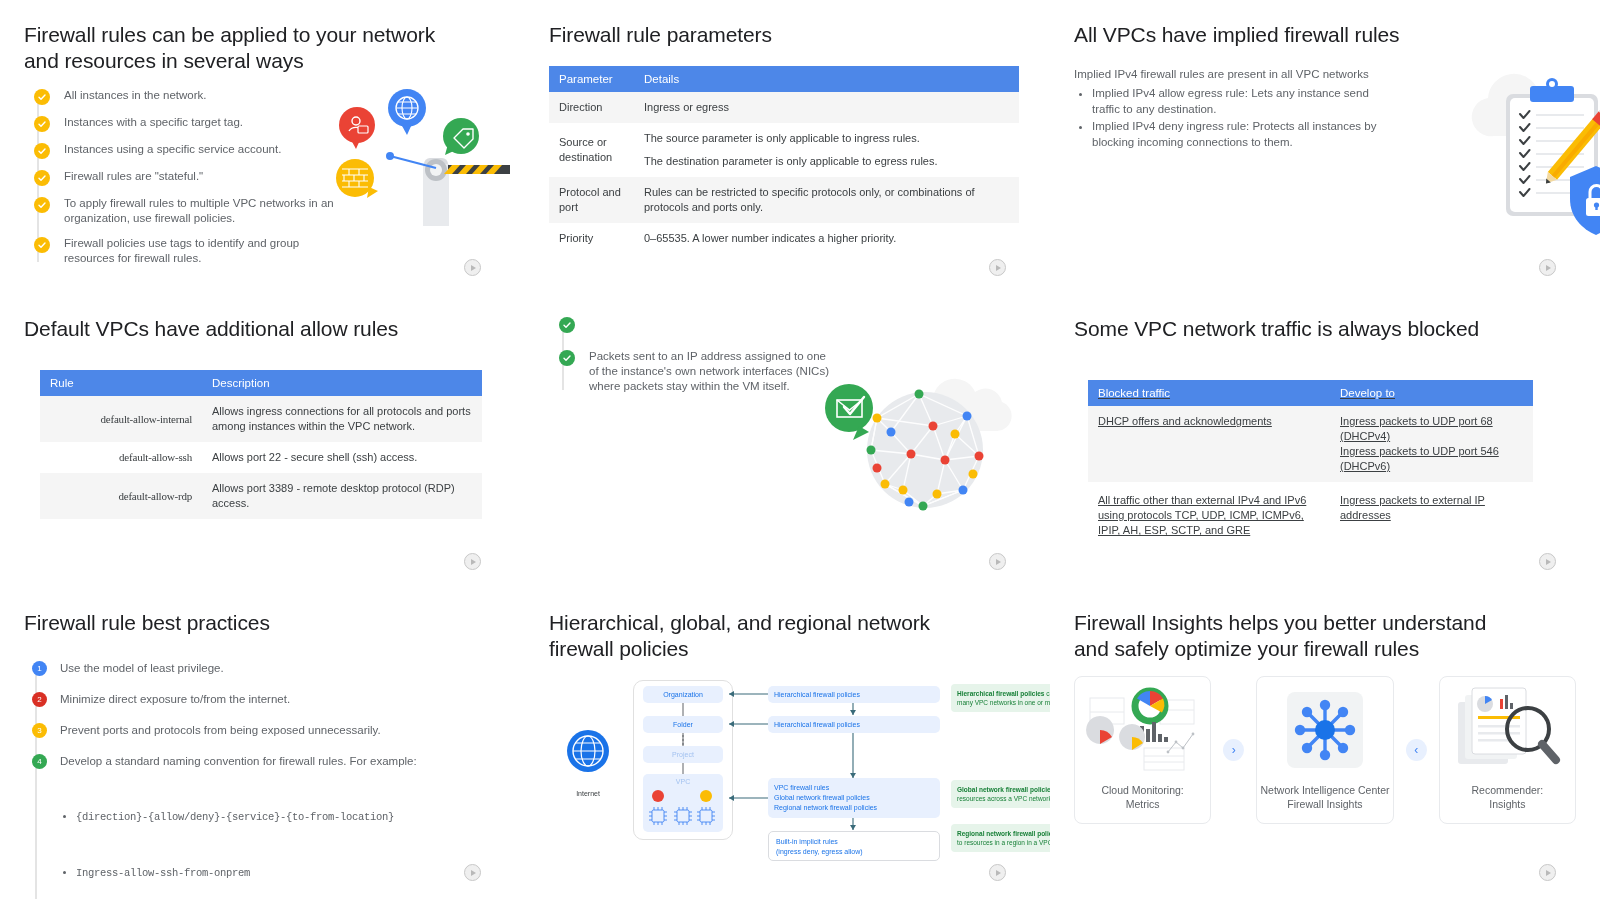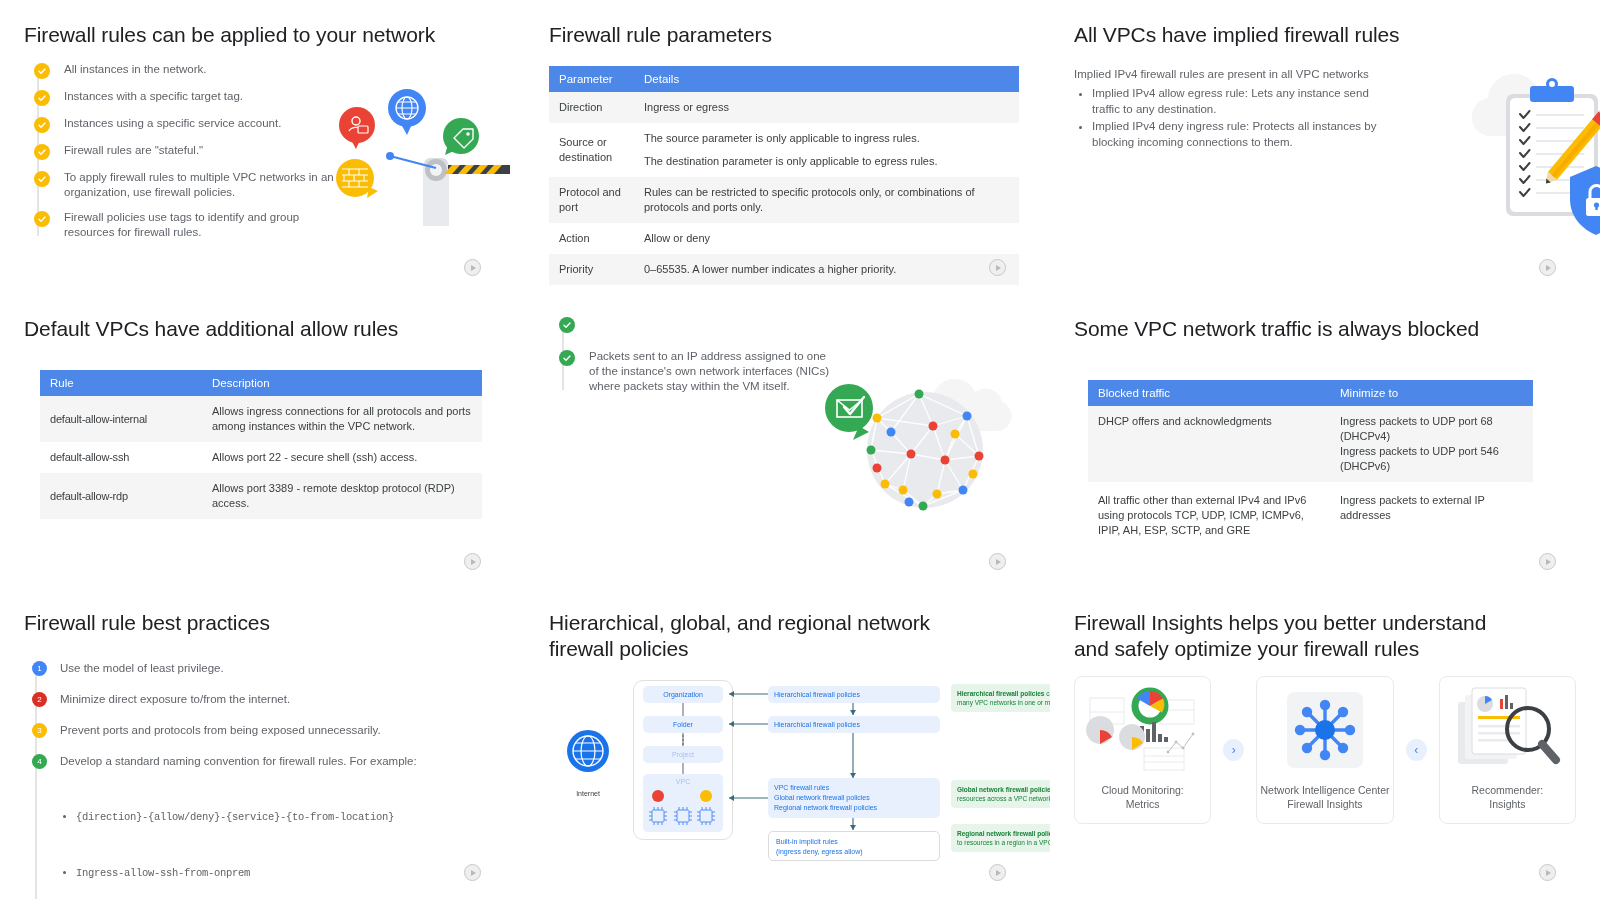--- a/index.html
+++ b/index.html
@@ -64,24 +64,24 @@
   }
   table.gtable th {
     background: #4d87e8; color: #ffffff; text-align: left;
     font-weight: 400; font-size: 11.5px;
     padding: 7px 10px;
     margin-top: 10px;
   }
   table.gtable td { padding: 8px 10px; vertical-align: middle; line-height: 15px; }
   table.gtable tbody tr:nth-child(odd) { background: #f5f5f5; }
   table.gtable tbody tr:nth-child(even) { background: #ffffff; }
-  table.gtable td.mono { font-family: Liberation Sans, sans-serif; font-size: 11px; letter-spacing: -0.2px; }
+  table.gtable td.mono { font-family: Liberation Serif, serif; font-size: 11px; letter-spacing: -0.2px; text-align: right; }
   .tbl-wrap-1 { width: 470px; }
   .tbl-wrap-4 { width: 442px; }
-  .tbl-wrap-6 { width: 445px; }
+  .tbl-wrap-6 { width: 445px; text-decoration: underline; }
 
   
   .lead { font-size: 11.5px; line-height: 16px; color: #5f6368; max-width: 300px; }
   ul.dots { margin: 3px 0 0 18px; }
   ul.dots li { font-size: 11.5px; line-height: 16px; color: #5f6368; max-width: 285px; margin-bottom: 1px; }
 
   
   .numlist { position: relative; padding-left: 8px; margin-top: 6px; }
   .numlist .spine { position: absolute; left: 11px; top: 8px; bottom: -10px; width: 1.5px; background: #e4e4e4; }
   .num-row { display: flex; align-items: flex-start; margin-bottom: 15px; position: relative; z-index: 1; }
@@ -138,20 +138,21 @@
   }
 </style>
 </head>
 <body>
 
 <div class="grid">
 
   <div class="panel p1">
     <div class="title two-line">
       <div>Firewall rules can be applied to your network</div>
+      <div>and resources in several ways</div>
     </div>
     <div class="checklist">
       <div class="spine"></div>
       <div class="chk-row">
         <span class="chk">
             <svg width="10" height="10" viewBox="0 0 10 10">
               <path d="M2 5.2 L4 7.2 L8 3" stroke="#fff" stroke-width="1.4" fill="none" stroke-linecap="round" stroke-linejoin="round"></path>
             </svg>
           </span>
         <span class="chk-text">All instances in the network.</span>
@@ -269,24 +270,20 @@
           <tr>
             <td>Source or<br>destination</td>
             <td>
               <div style="margin-bottom:8px">The source parameter is only applicable to ingress rules.</div>
               <div>The destination parameter is only applicable to egress rules.</div>
             </td>
           </tr>
           <tr>
             <td>Protocol and<br>port</td>
             <td>Rules can be restricted to specific protocols only, or combinations of protocols and ports only.</td>
-          </tr>
-          <tr>
-            <td>Action</td>
-            <td>Allow or deny</td>
           </tr>
           <tr>
             <td>Priority</td>
             <td>0–65535. A lower number indicates a higher priority.</td>
           </tr>
         </tbody>
       </table>
     </div>
     <div class="play-btn">
         <span class="tri"></span>
@@ -434,21 +431,21 @@
       </div>
   </div>
 
   <div class="panel p6">
     <div class="title" style="margin-bottom:38px">Some VPC network traffic is always blocked</div>
     <div class="tbl-wrap-6" style="margin-left:14px">
       <table class="gtable">
         <thead>
           <tr>
             <th style="width:242px">Blocked traffic</th>
-            <th>Minimize to</th>
+            <th>Develop to</th>
           </tr>
         </thead>
         <tbody>
           <tr>
             <td style="vertical-align:top">DHCP offers and acknowledgments</td>
             <td style="vertical-align:top">
               <div>Ingress packets to UDP port 68 (DHCPv4)</div>
               <div>Ingress packets to UDP port 546 (DHCPv6)</div>
             </td>
           </tr>

